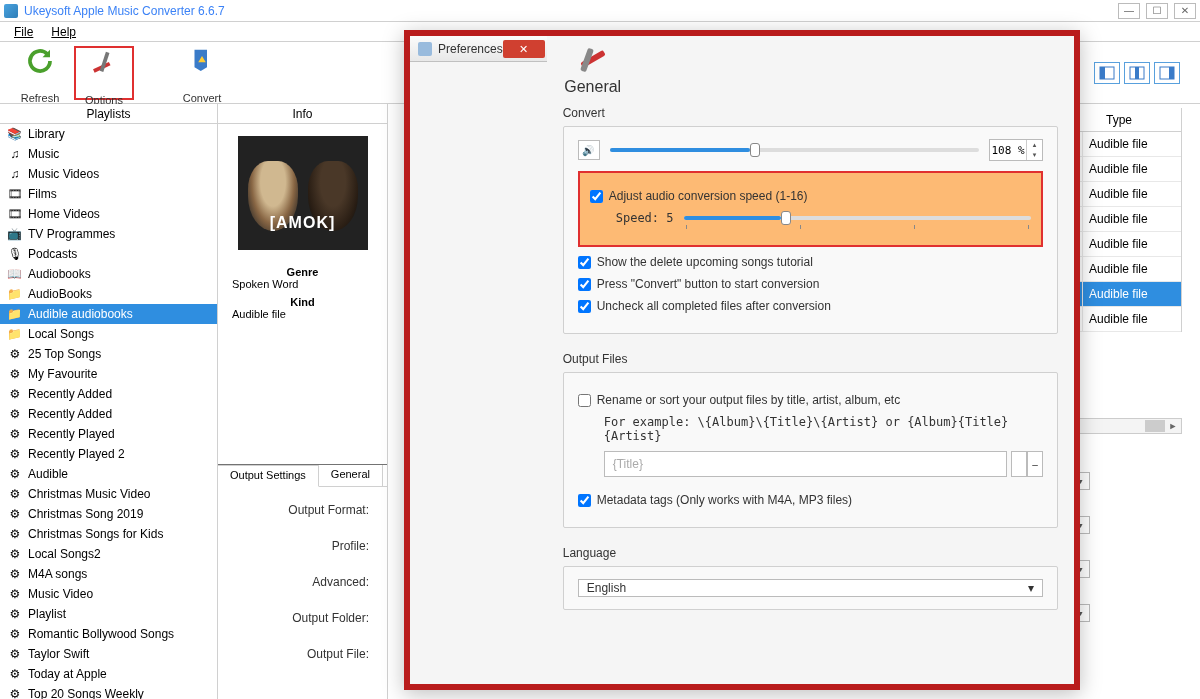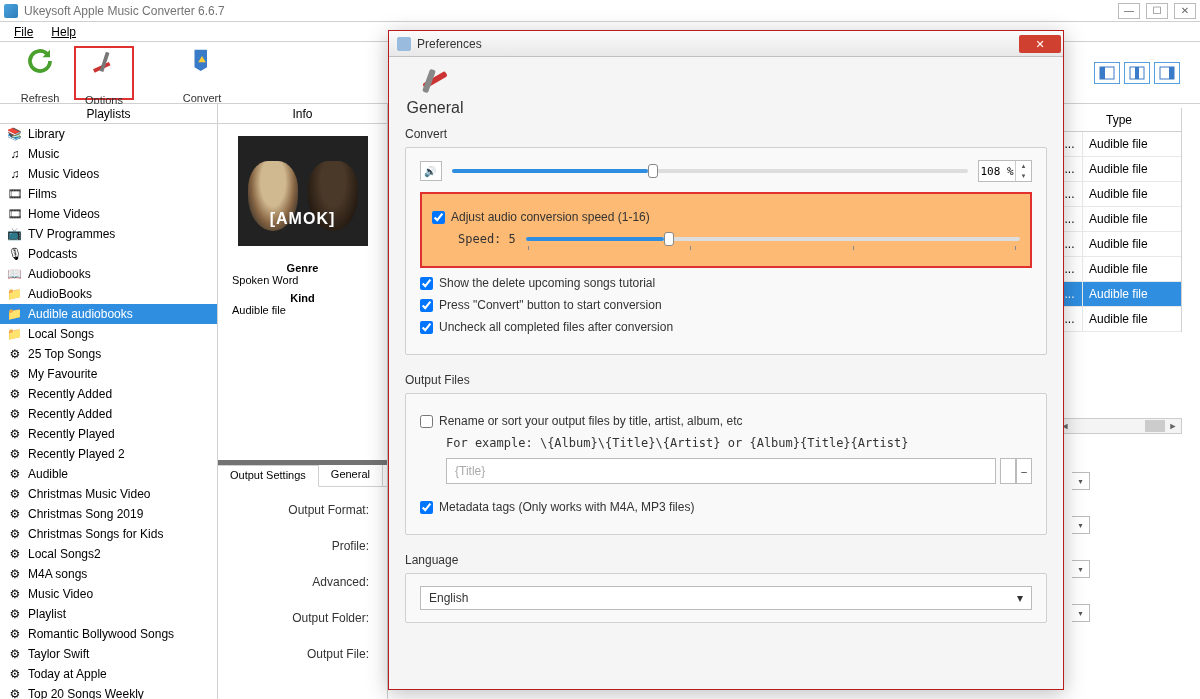--- a/index.html
+++ b/index.html
@@ -1,21 +1,21 @@
 <!DOCTYPE html>
 <html><head>
 <meta charset="utf-8">
 <style>
 * { box-sizing: border-box; margin: 0; padding: 0; font-family: "Segoe UI", Tahoma, sans-serif; }
 body { background: #fff; width: 1200px; height: 699px; overflow: hidden; position: relative; font-size: 12px; }
 
 
 .titlebar { height: 22px; background: #fff; border-bottom: 1px solid #d0d0d0; display: flex; align-items: center; padding: 0 4px; }
 .titlebar .app-icon { width: 14px; height: 14px; background: linear-gradient(135deg,#4aa3df,#2e7eb8); border-radius: 2px; margin-right: 6px; }
-.titlebar .title { flex: 1; font-size: 12px; color: #737373; }
+.titlebar .title { flex: 1; font-size: 12px; color: #3b82f6; }
 .titlebar .win-btns { display: flex; gap: 6px; }
 .titlebar .win-btn { width: 22px; height: 16px; border: 1px solid #bbb; display: flex; align-items: center; justify-content: center; font-size: 10px; color: #666; background: #fff; }
 
 
 .menubar { height: 20px; display: flex; align-items: center; padding: 0 6px; gap: 2px; border-bottom: 1px solid #d0d0d0; font-size: 12px; }
 .menubar .menu-item { padding: 2px 8px; text-decoration: underline; text-decoration-color: transparent; }
 .menubar .menu-item span { text-decoration: underline; }
 
 
 .toolbar { height: 62px; display: flex; align-items: center; padding: 4px 10px; gap: 4px; border-bottom: 1px solid #d0d0d0; }
@@ -40,21 +40,21 @@
 .album-art { width: 130px; height: 130px; margin: 12px auto 10px; background: #222; position: relative; overflow:hidden; }
 .album-art::after { content:"[AMOK]"; position:absolute; bottom:18px; left:0; right:0; text-align:center; color:#fff; font-weight:bold; font-size:16px; letter-spacing:1px; }
 .album-art .face1 { position:absolute; width:50px; height:70px; left:10px; top:25px; background: radial-gradient(ellipse at 50% 30%, #d0b890 35%, #886644 60%, #222 90%); border-radius: 40% 40% 50% 50%; }
 .album-art .face2 { position:absolute; width:50px; height:70px; right:10px; top:25px; background: radial-gradient(ellipse at 50% 30%, #4a3828 35%, #2a1e14 70%, #111 90%); border-radius: 40% 40% 50% 50%; }
 .info-meta { padding: 0 14px; font-size: 11px; }
 .info-meta b { display:block; font-size:11px; margin-top:6px;text-align:center; }
 .info-meta span { display:block; margin-bottom:4px; }
 
 .content { flex:1; display:flex; flex-direction:column; overflow:hidden; }
 
-.settings-tabs { margin-top:140px; border-top:5px solid #737373; }
+.settings-tabs { margin-top:140px; border-top:1px solid #737373; }
 .tabs-row { display:flex; border-bottom:1px solid #d0d0d0; height:22px; }
 .tab { padding: 3px 12px; font-size:11px; border-right:1px solid #d0d0d0; background:#fff; }
 .tab.active { background:#fff; border-bottom:1px solid #fff; margin-bottom:-1px; border-top:1px solid #d0d0d0; }
 .settings-body { padding: 16px 10px; font-size:12px; color:#333; }
 .form-row { display:flex; align-items:center; margin-bottom:22px; }
 .form-row .lbl { width:150px; text-align:right; padding-right:8px; }
 
 
 .right-col { position:absolute; right:18px; top:108px; width:126px; border-left:1px solid #d0d0d0; border-right:1px solid #d0d0d0; background:#fff; }
 .right-col .hdr { height:24px; text-align:center; line-height:24px; border-bottom:1px solid #d0d0d0; font-size:12px; }
@@ -63,21 +63,21 @@
 .right-col .r-row .v { flex:1; padding-left:6px; }
 .right-col .r-row.sel { background:#2f8ee0; color:#fff; }
 .hscroll { position:absolute; right:18px; top:418px; width:126px; height:16px; border:1px solid #ccc; background:#f4f4f4; display:flex; }
 .hscroll .arrow { width:16px; text-align:center; font-size:9px; line-height:14px; color:#666; }
 .hscroll .track { flex:1; position:relative; }
 .hscroll .thumb { position:absolute; right:0; width:20px; top:1px; bottom:1px; background:#ccc; }
 .drop-stubs { position:absolute; right:110px; top:472px; width:18px; }
 .drop-stubs div { height:18px; border:1px solid #bbb; margin-bottom:26px; border-left:none; background:#fff; display:flex; align-items:center; justify-content:center; font-size:8px; color:#555;}
 
 
-.modal { position:absolute; left:388px; top:30px; width:676px; height:660px; background:#f5f5f5; border:1px solid #b91c1c; box-shadow: 0 4px 20px rgba(0,0,0,.25); display:flex; flex-direction:column; }
+.modal { position:absolute; left:404px; top:30px; width:676px; height:660px; background:#f5f5f5; border:6px solid #b91c1c; box-shadow: 0 4px 20px rgba(0,0,0,.25); display:flex; flex-direction:row; }
 .modal-title { height:26px; background: linear-gradient(#fbfbfb,#e8e8e8); display:flex; align-items:center; padding:0 2px 0 8px; border-bottom:1px solid #c0c0c0; }
 .modal-title .micon { width:14px; height:14px; background:#9bd; border-radius:2px; margin-right:6px; }
 .modal-title .mt { flex:1; font-size:12px; color:#333; }
 .modal-title .close { width:42px; height:18px; background:#d04030; color:#fff; text-align:center; font-size:11px; line-height:18px; border-radius:2px; }
 .modal-body { flex:1; padding:6px 16px 12px; overflow:auto; font-family: "Courier New", monospace; font-size:12px; color:#333; }
 .gen-tab { width:60px; text-align:center; font-size:16px; font-family:"Segoe UI",sans-serif; }
 .gen-tab .gicon { width:34px; height:34px; margin:0 auto 2px; position:relative; }
 .gen-tab .gicon::before { content:""; position:absolute; left:4px; top:14px; width:26px; height:6px; background:#c33; transform:rotate(-30deg); border-radius:2px; }
 .gen-tab .gicon::after { content:""; position:absolute; left:8px; top:6px; width:6px; height:24px; background:#888; transform:rotate(20deg); border-radius:2px; }
 .section-title { font-size:12px; margin:10px 0 6px; font-family:"Segoe UI",sans-serif; }
@@ -92,21 +92,21 @@
 .pct-box .spn { width:16px; display:flex; flex-direction:column; border-left:1px solid #ccc; }
 .pct-box .spn div { height:10px; font-size:7px; text-align:center; line-height:9px; color:#555; }
 .speed-box { border:2px solid #e03030; padding:8px 10px 14px; margin-top:10px; background:#fdba74; }
 .chk-row { display:flex; align-items:center; gap:6px; margin:8px 0; font-family:monospace; }
 .chk-row input { width:13px; height:13px; }
 .speed-slider { display:flex; align-items:center; gap:10px; margin:6px 0 0 26px; }
 .speed-slider .lbl-s { font-family:monospace; }
 .ticks { position:relative; height:6px; margin:0 0 0 96px; }
 .ticks span { position:absolute; width:1px; height:4px; background:#888; top:0; }
 .outbox { margin-top:6px; }
-.lang-select { width:100%; height:24px; border:1px solid #bbb; background:#fff; display:flex; align-items:center; padding:0 8px; justify-content:space-between; font-family:"Segoe UI",sans-serif; }
+.lang-select { width:100%; height:18px; border:1px solid #bbb; background:#fff; display:flex; align-items:center; padding:0 8px; justify-content:space-between; font-family:"Segoe UI",sans-serif; }
 .rename-input { width:560px; height:26px; border:1px solid #bbb; background:#fff; padding:0 8px; color:#aaa; display:flex; align-items:center; font-family:monospace; }
 .rename-btns { display:inline-flex; margin-left:4px; }
 .rename-btns div { width:16px; height:26px; border:1px solid #bbb; background:#fff; font-size:10px; display:flex; align-items:center; justify-content:center; }
 </style>
 </head>
 <body>
 
 <div class="titlebar">
   <div class="app-icon"></div>
   <div class="title">Ukeysoft Apple Music Converter 6.6.7</div>

